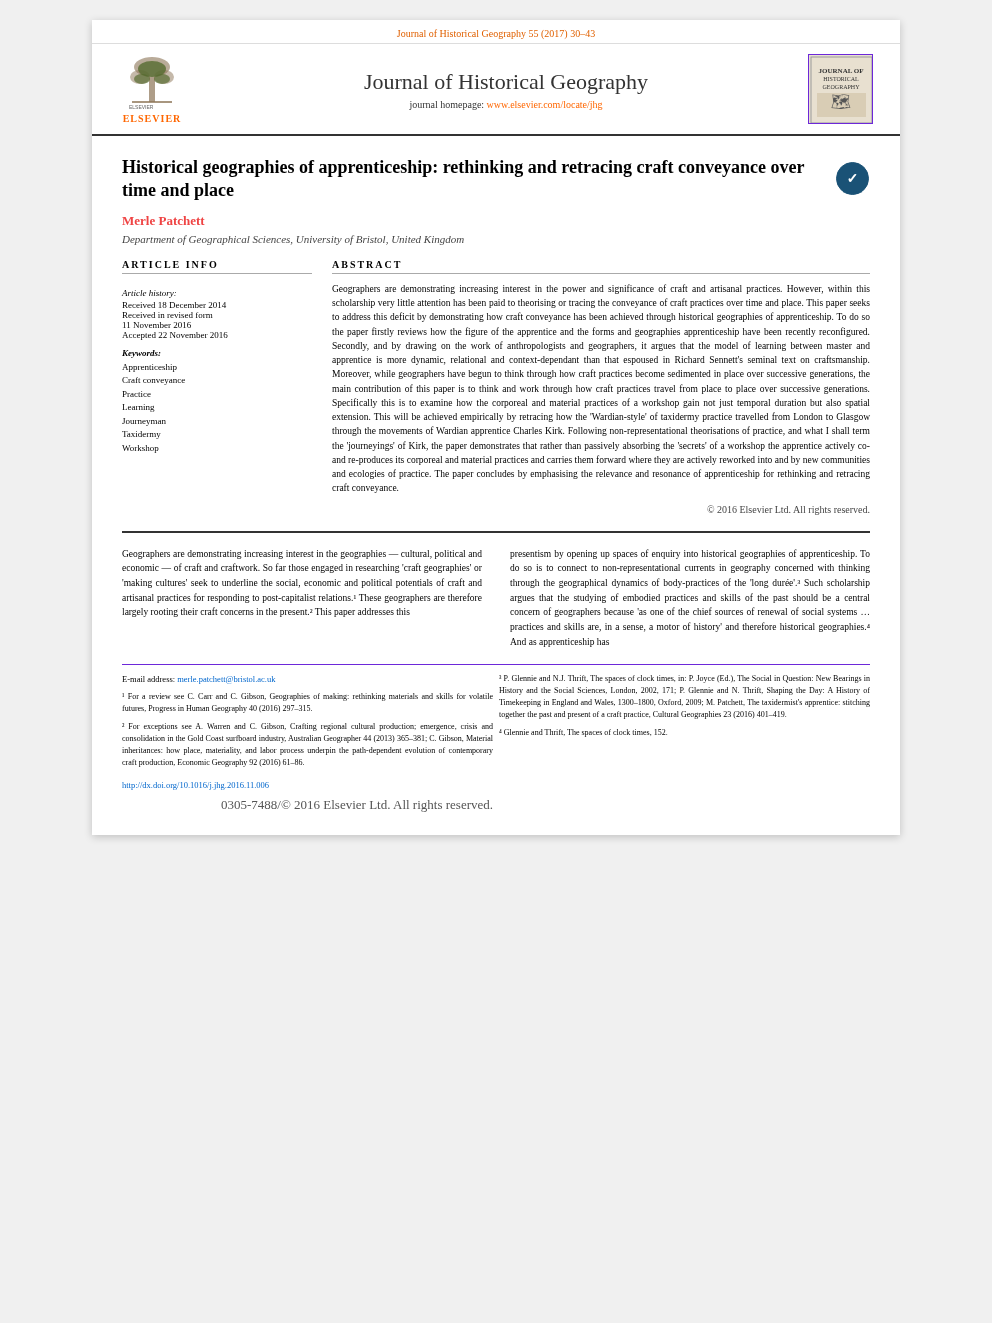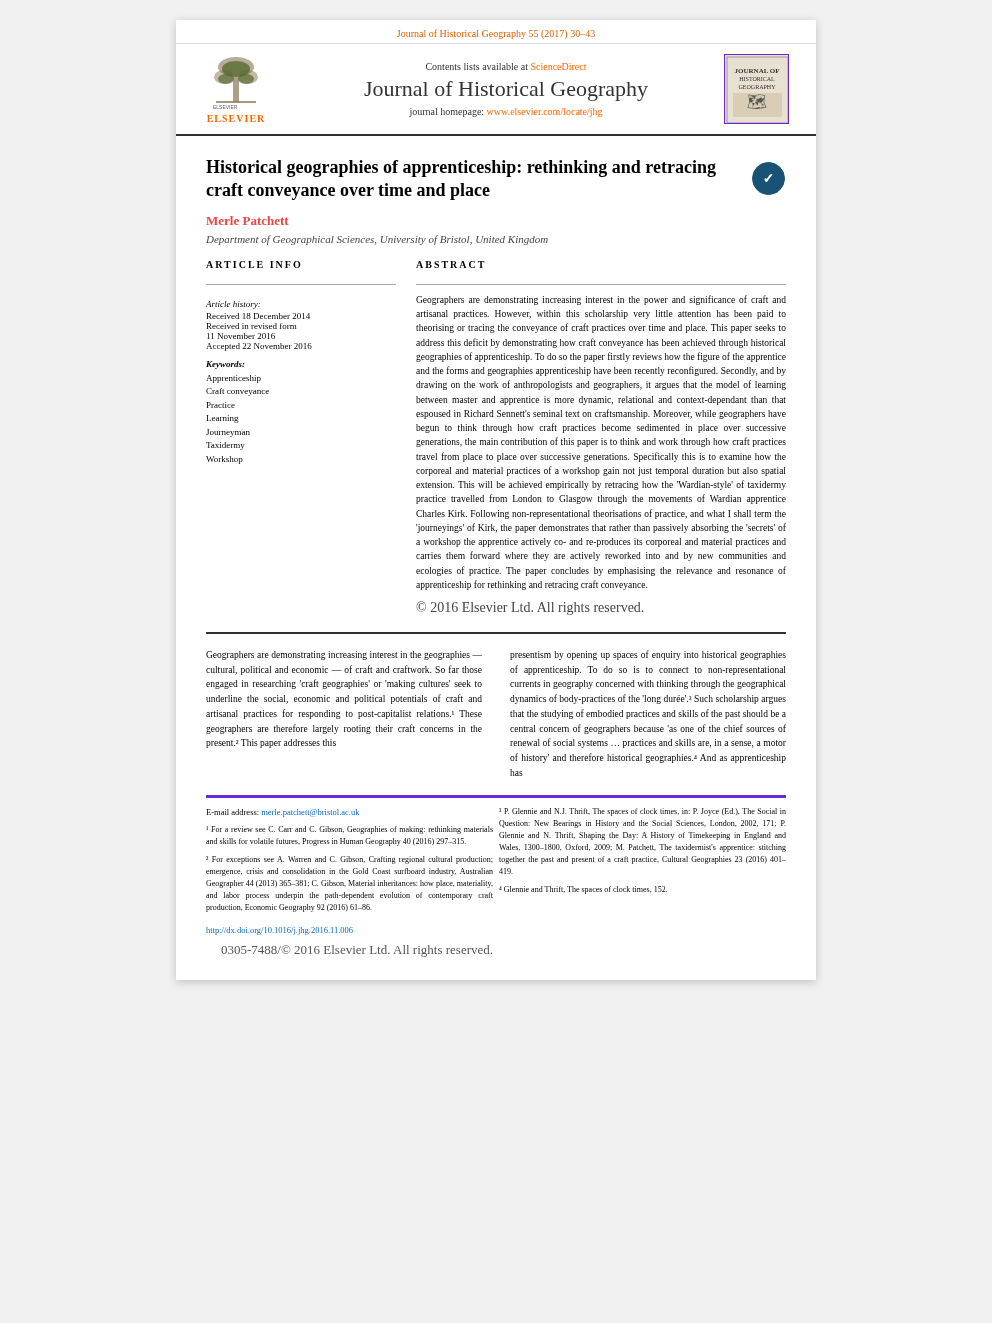--- a/index.html
+++ b/index.html
@@ -4,21 +4,21 @@
   <style>
     * { margin: 0; padding: 0; box-sizing: border-box; }
     body {
       background: #f0f0f0;
       font-family: 'Times New Roman', Times, serif;
       display: flex;
       justify-content: center;
       padding: 20px 0;
     }
     .page {
-      width: 640px;
+      width: 808px;
       background: #fff;
       padding: 0;
       box-shadow: 0 2px 8px rgba(0,0,0,0.2);
     }
     
     .journal-top-bar {
       text-align: center;
       padding: 8px 20px 4px;
       font-size: 10px;
       color: #e06000;
@@ -134,21 +134,21 @@
     }
     .col-right {
       flex: 1;
     }
     .section-heading {
       font-size: 10px;
       font-weight: bold;
       letter-spacing: 2px;
       color: #000;
       border-bottom: 1px solid #aaa;
-      padding-bottom: 14px;
+      padding-bottom: 3px;
       margin-bottom: 8px;
       text-transform: uppercase;
     }
     .article-info-group {
       margin-bottom: 8px;
     }
     .info-label {
       font-size: 9px;
       font-style: italic;
       color: #000;
@@ -173,22 +173,22 @@
       display: block;
       line-height: 1.5;
     }
     .abstract-text {
       font-size: 9.5px;
       color: #000;
       line-height: 1.5;
       text-align: justify;
     }
     .copyright-line {
-      text-align: left;
-      font-size: 14px;
+      text-align: right;
+      font-size: 10px;
       color: #444;
       margin-top: 8px;
     }
     
     .section-divider {
       border: none;
       border-top: 2px solid #333;
       margin: 14px 0;
     }
     
@@ -203,21 +203,21 @@
       color: #000;
       line-height: 1.55;
       text-align: justify;
     }
     
     .footnotes-area {
       display: flex;
       gap: 6px;
       margin-top: 14px;
       padding-top: 8px;
-      border-top: 3px solid #6d28d9;
+      border-top: 1px solid #6d28d9;
     }
     .footnotes-col {
       flex: 1;
       font-size: 8px;
       color: #000;
       line-height: 1.5;
     }
     .footnote-item {
       margin-bottom: 6px;
       text-align: justify;
@@ -264,24 +264,20 @@
         <ellipse cx="30" cy="14" rx="14" ry="8" fill="#556B2F" opacity="0.8"></ellipse>
         <ellipse cx="20" cy="24" rx="8" ry="5" fill="#556B2F" opacity="0.7"></ellipse>
         <ellipse cx="40" cy="24" rx="8" ry="5" fill="#556B2F" opacity="0.7"></ellipse>
         <line x1="10" y1="47" x2="50" y2="47" stroke="#8B7355" stroke-width="1.5"></line>
         <text x="7" y="54" font-size="5" font-family="Arial" fill="#666">ELSEVIER</text>
       </svg>
       <div class="elsevier-text">ELSEVIER</div>
     </div>
 
     <div class="header-center">
-      <div class="sciencedirect-line">
-        <span>Contents lists available at</span>
-        <span class="sciencedirect-link">ScienceDirect</span>
-      </div>
       <div class="journal-title-main">Journal of Historical Geography</div>
       <div class="journal-homepage">
         <span>journal homepage:</span>
         <span class="journal-homepage-link">www.elsevier.com/locate/jhg</span>
       </div>
     </div>
 
     <div class="header-right-logo">
       <div class="jhg-logo">
         <svg viewBox="0 0 65 70" width="65" height="70">

